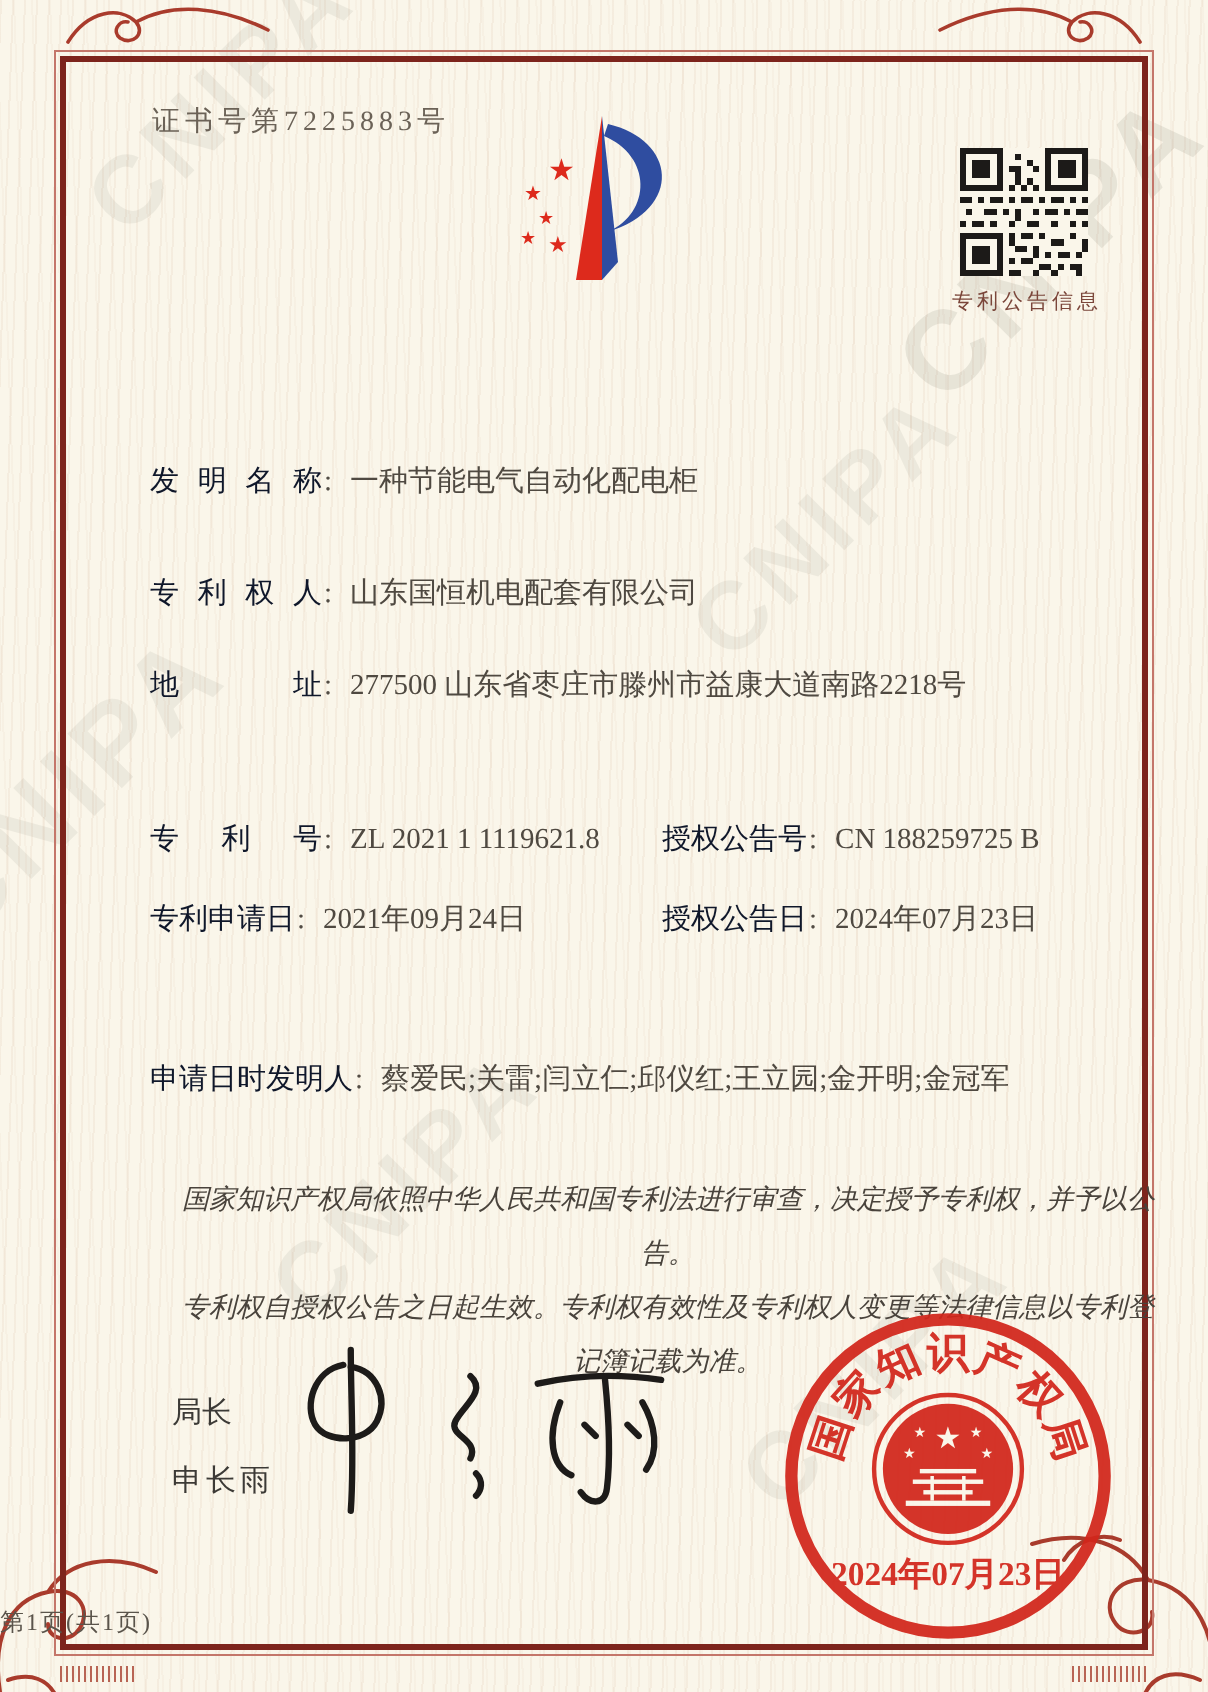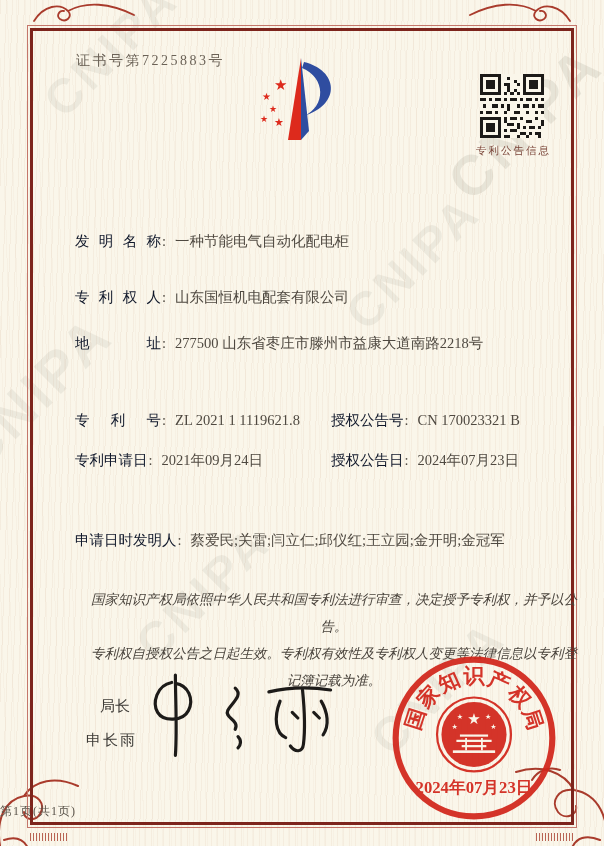--- a/index.html
+++ b/index.html
@@ -41,21 +41,21 @@
   .row { position:absolute; left:75px; width:470px; font-size:14.5px; line-height:20px; white-space:nowrap; }
   .lbl { display:inline-block; vertical-align:top; color:#0f172a; }
   .lbl.j { width:86px; text-align:justify; text-align-last:justify; -moz-text-align-last:justify; }
   .colon { margin:0 9px 0 1px; }
   .val { color:#4f4941; }
   .rcol { position:absolute; left:256px; top:0; }
   .statement {
     position:absolute; left:55px; top:586px; width:494px; text-align:center;
     font-style:italic; font-size:13.5px; line-height:27px; color:#49433c;margin-left:32px;
   }
-  .director-title { position:absolute; left:100px; top:697px; font-size:15px; color:#3c3a36;
+  .director-title { position:absolute; left:86px; top:697px; font-size:15px; color:#3c3a36;
     font-family:"Liberation Sans","DejaVu Sans",sans-serif;text-align:right; }
   .director-name  { position:absolute; left:86px; top:731px; font-size:15px; color:#3c3a36;
     font-family:"Liberation Sans","DejaVu Sans",sans-serif; letter-spacing:2px; }
   .signature { position:absolute; left:138px; top:668px; width:215px; height:100px; }
   .seal { position:absolute; left:386px; top:650px; width:176px; height:176px; opacity:0.93; }
   .footer-page { position:absolute; left:0; top:803px; width:100%; 
     font-size:12px; letter-spacing:1px; color:#5a544b; }
   .microbar { position:absolute; bottom:5px; width:38px; height:8px;
     background:repeating-linear-gradient(90deg,#a8402f 0 1px, rgba(0,0,0,0) 1px 3px); opacity:.8; }
   .microbar.left { left:30px; } .microbar.right { right:30px; }
@@ -191,21 +191,21 @@
   </div>
 
   <div class="row" style="top:333px">
     <span class="lbl j">地址</span><span class="colon">:</span><span class="val">277500 山东省枣庄市滕州市益康大道南路2218号</span>
   </div>
 
 
   <div class="row" style="top:410px">
     <span class="lbl j">专利号</span><span class="colon">:</span><span class="val">ZL 2021 1 1119621.8</span>
     <span class="rcol">
-      <span class="lbl">授权公告号</span><span class="colon">:</span><span class="val">CN 170023321 B</span>
+      <span class="lbl">授权公告号</span><span class="colon">:</span><span class="val">CN 188259725 B</span>
     </span>
   </div>
 
   <div class="row" style="top:450px">
     <span class="lbl">专利申请日</span><span class="colon">:</span><span class="val">2021年09月24日</span>
     <span class="rcol">
       <span class="lbl">授权公告日</span><span class="colon">:</span><span class="val">2024年07月23日</span>
     </span>
   </div>
 

